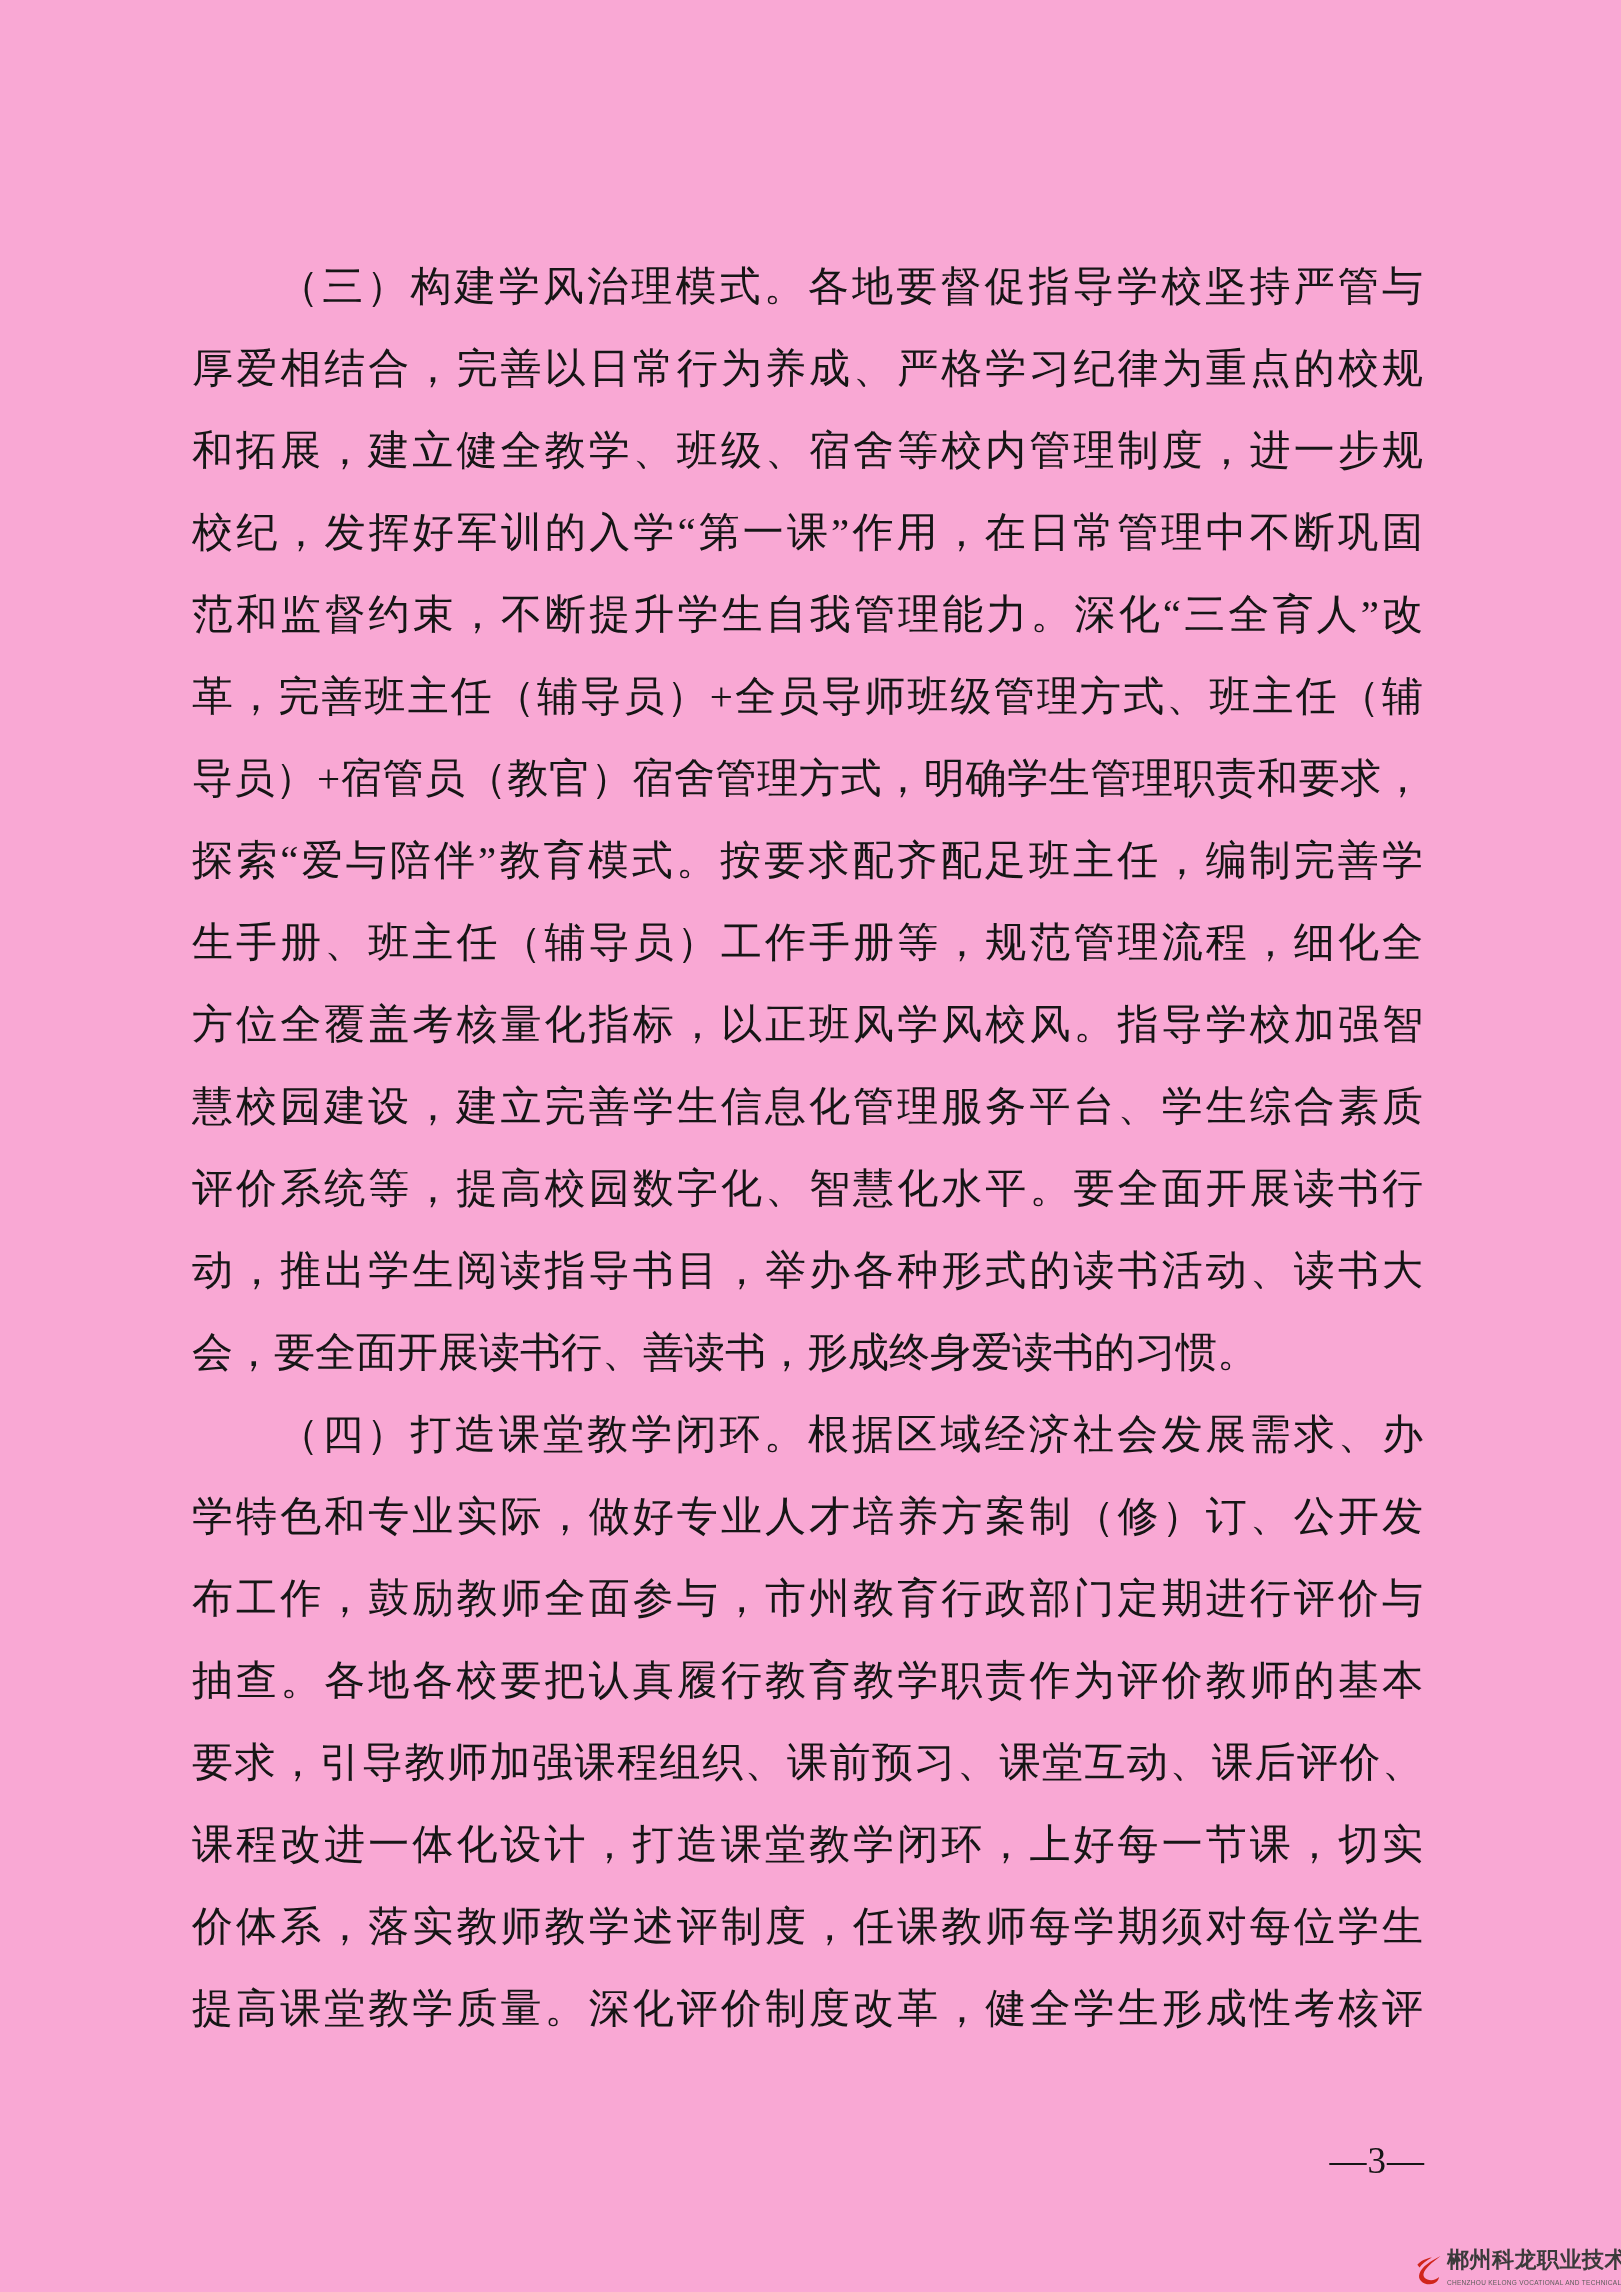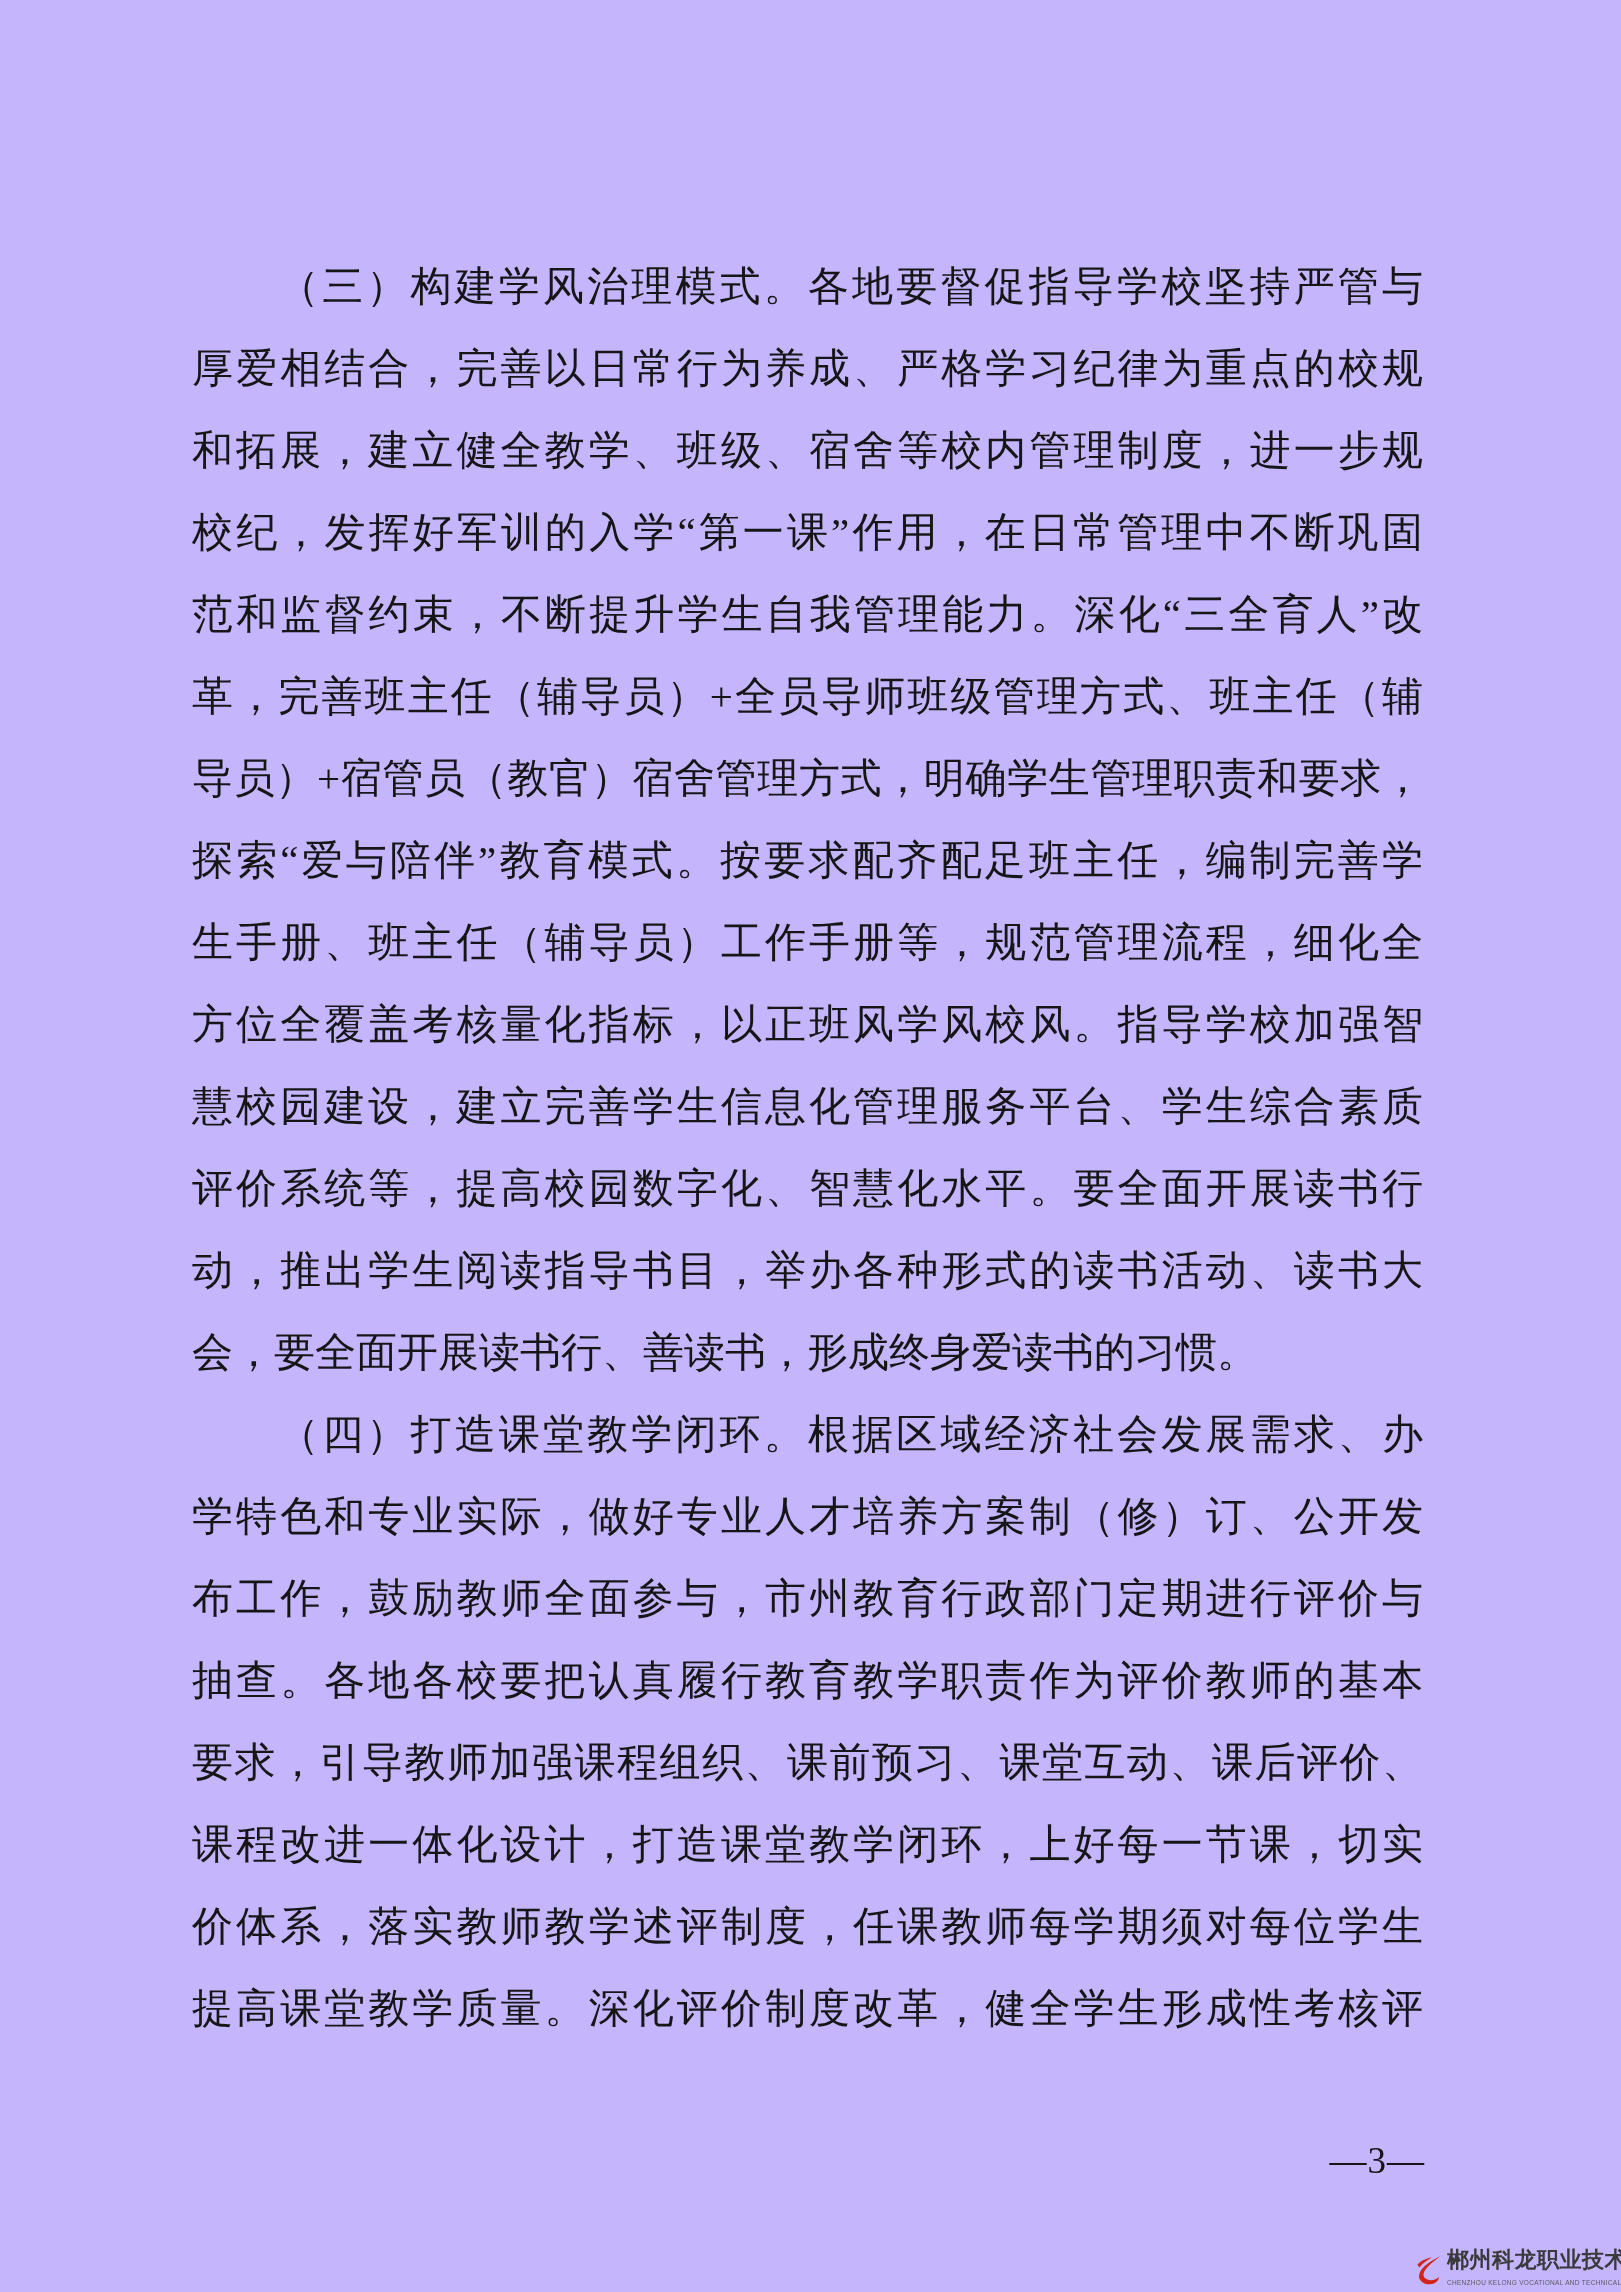--- a/index.html
+++ b/index.html
@@ -1,20 +1,20 @@
 <!DOCTYPE html>
 <html><head>
 <meta charset="utf-8">
 <style>
   html,body{margin:0;padding:0;background:#e8e8e8;}
   .page{
     position:relative;
     width:1621px;height:2293px;
     margin:0 auto;
-    background:#c4b5fd;
+    background:#f9a8d4;
     overflow:hidden;
     font-family:"Liberation Serif", serif;
   }
   .body-text{
     position:absolute;
     left:192px;top:245px;width:1231px;
   }
   .line{
     height:82px;
     line-height:82px;

